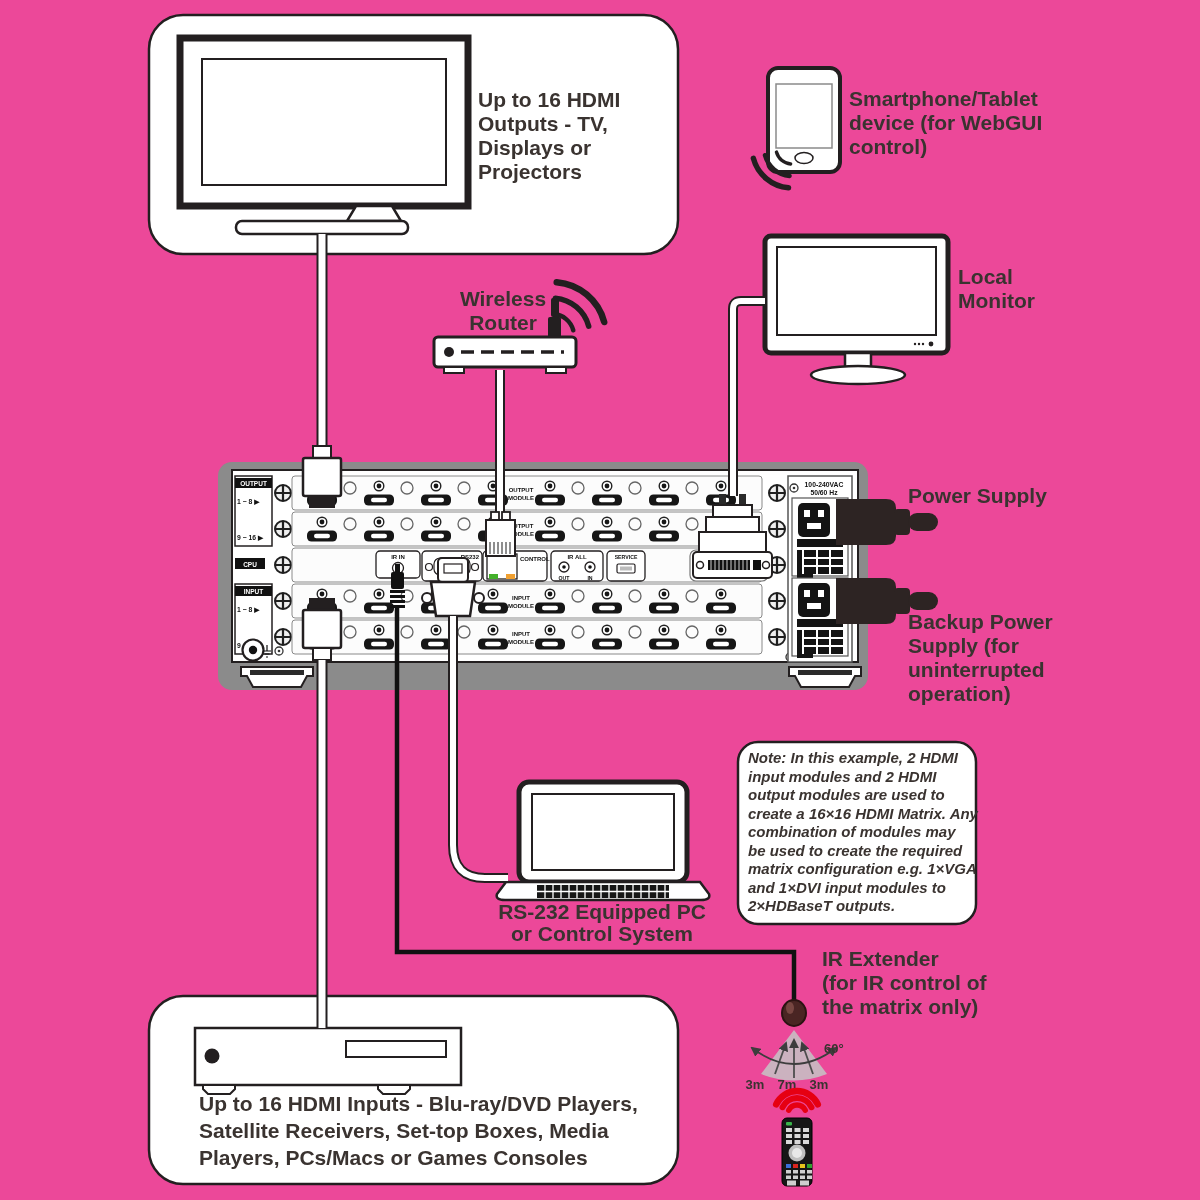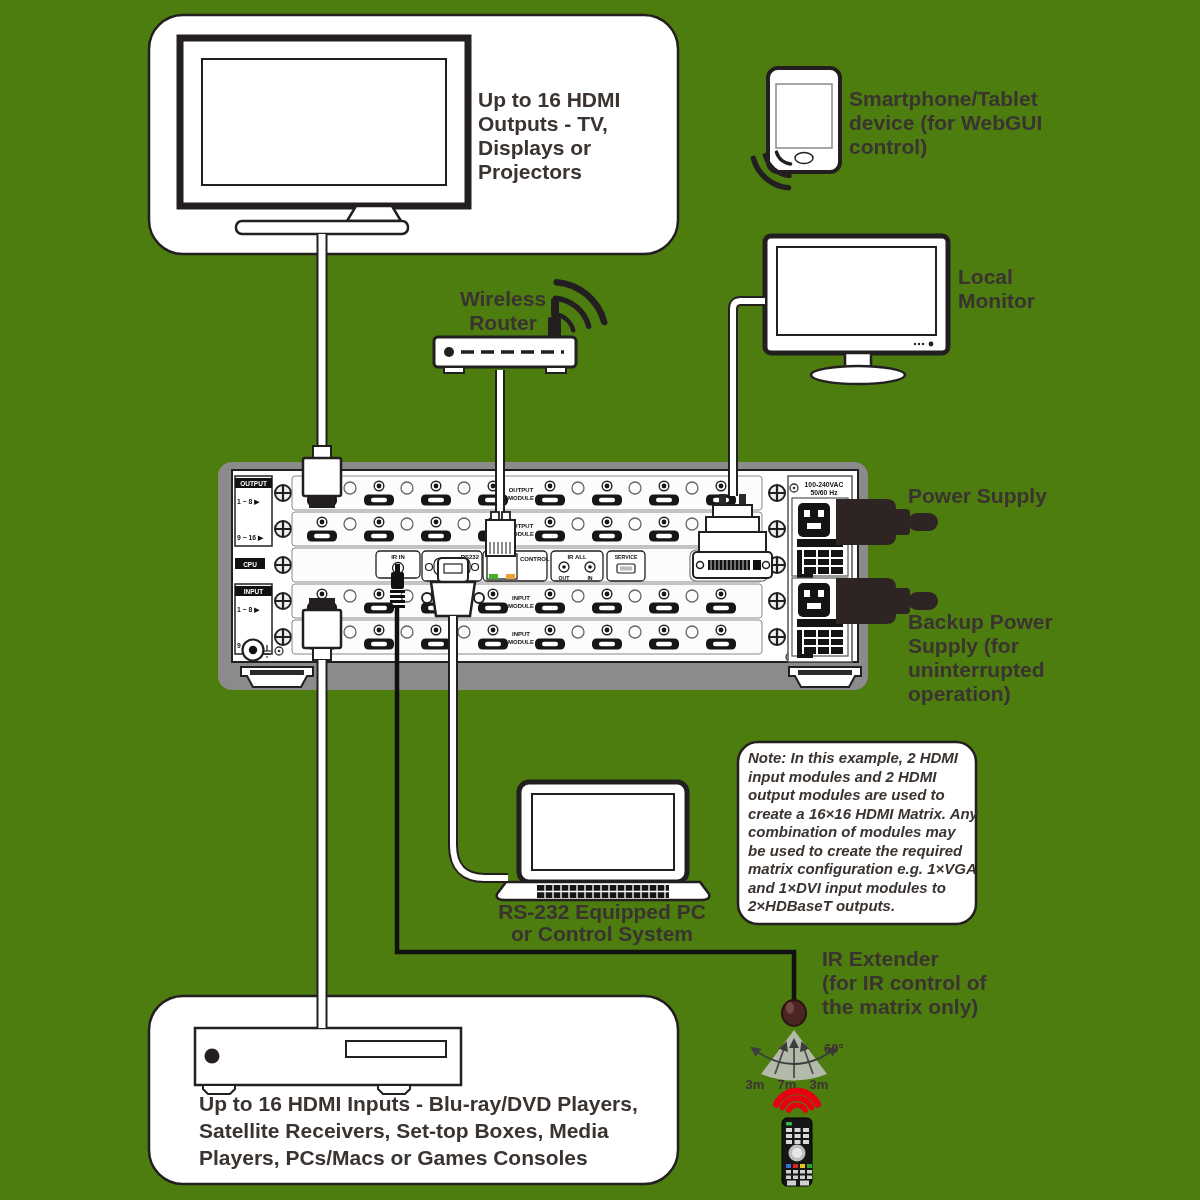--- a/index.html
+++ b/index.html
@@ -1,16 +1,16 @@
 <!DOCTYPE html>
 <html><head>
 <meta charset="utf-8">
 <style>
   html,body{margin:0;padding:0;background:#fff;}
-  .canvas{position:relative;width:1200px;height:1200px;background:#4d7c0f;overflow:hidden;
+  .canvas{position:relative;width:1200px;height:1200px;background:#ec4899;overflow:hidden;
           font-family:"Liberation Sans",sans-serif;}
   svg{position:absolute;left:0;top:0;}
   .lbl{font-family:"Liberation Sans",sans-serif;font-weight:bold;font-size:21px;fill:#3a3330;}
   .note-t{font-family:"Liberation Sans",sans-serif;font-weight:bold;font-style:italic;font-size:15px;fill:#3a3330;}
   .sm{font-family:"Liberation Sans",sans-serif;font-weight:bold;font-size:13px;fill:#3a3330;}
   .t7{font-family:"Liberation Sans",sans-serif;font-weight:bold;font-size:6.8px;fill:#111;}
   .t6{font-family:"Liberation Sans",sans-serif;font-weight:bold;font-size:6px;fill:#111;}
   .t5{font-family:"Liberation Sans",sans-serif;font-weight:bold;font-size:5.2px;fill:#111;}
   .tw{font-family:"Liberation Sans",sans-serif;font-weight:bold;font-size:6.5px;fill:#fff;}
   .mid{text-anchor:middle;} .end{text-anchor:end;}

